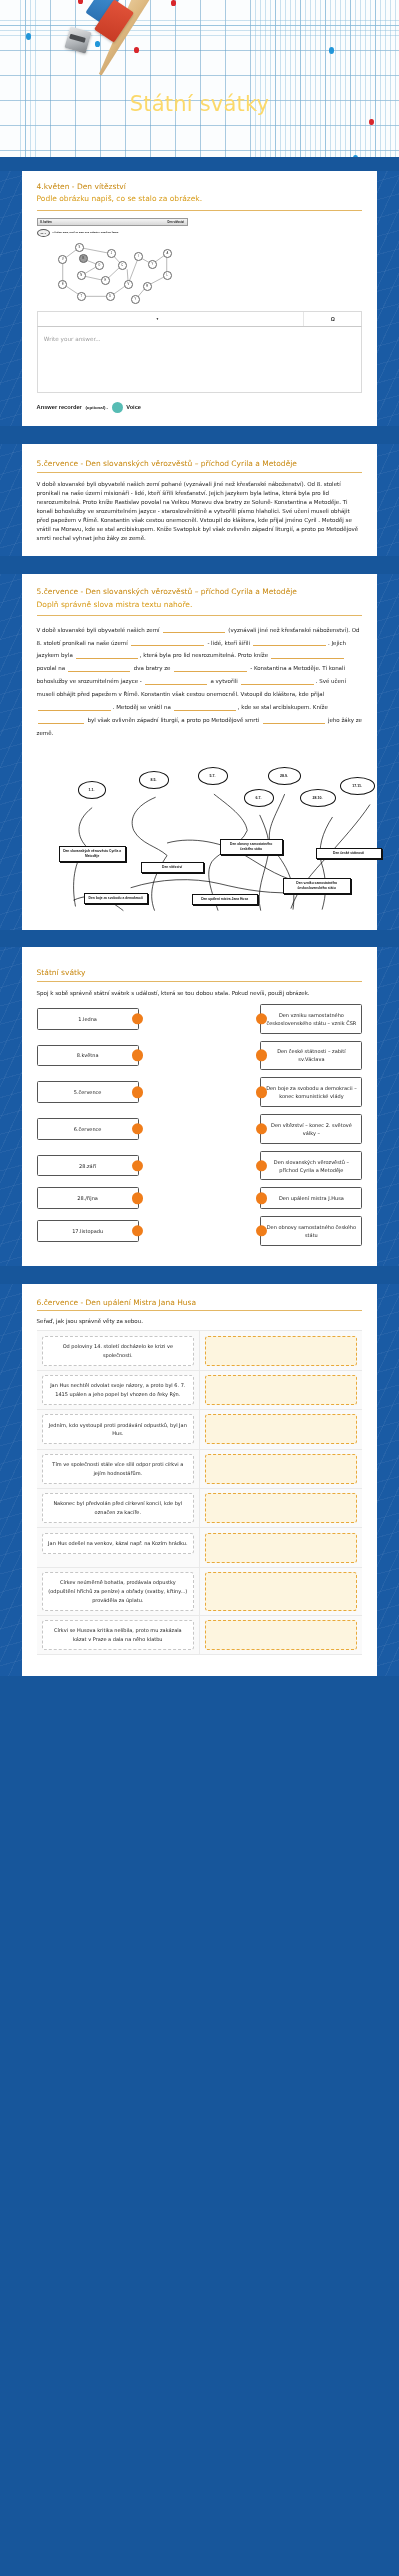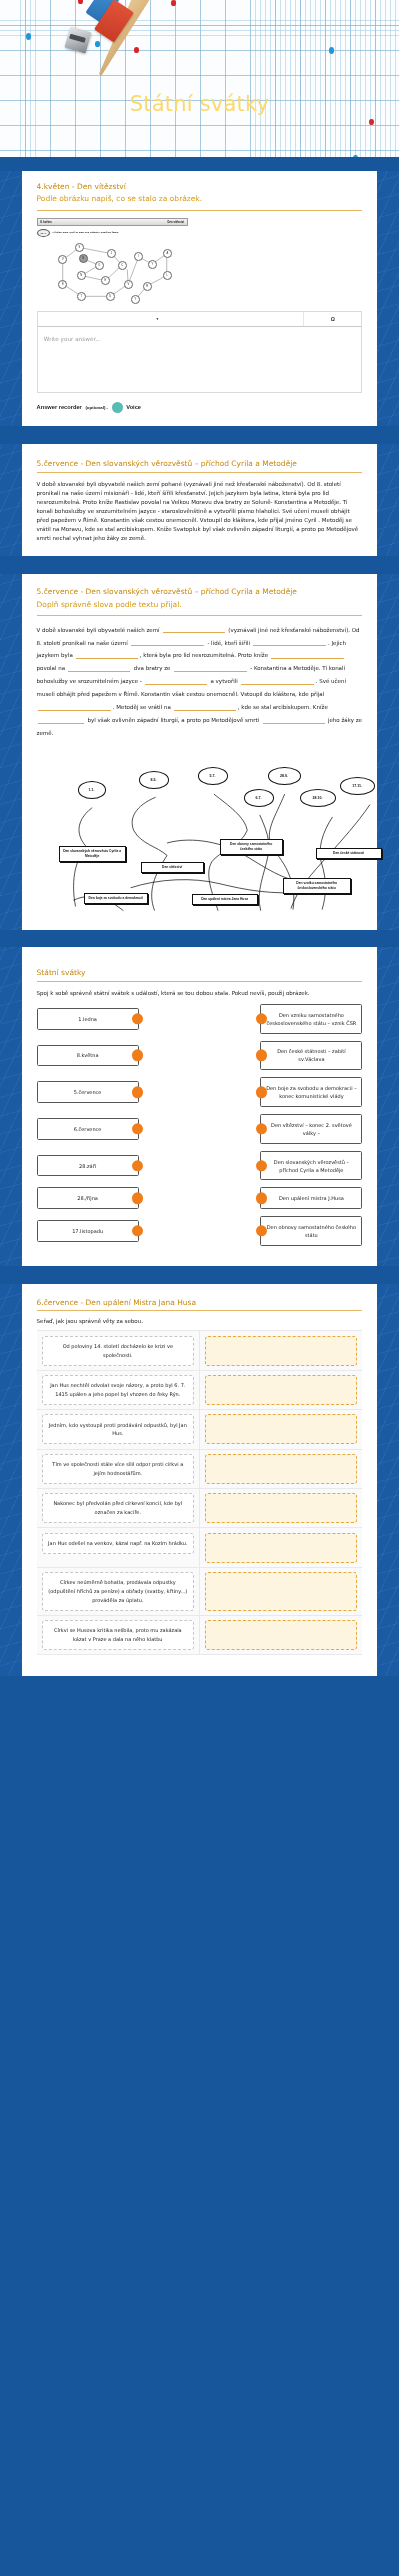--- a/index.html
+++ b/index.html
@@ -323,21 +323,21 @@
   <div class="gap" style="height:17.7px;"></div>
   <div class="card" style="padding-top:15.6px;">
     <div class="q-title">5.července - Den slovanských věrozvěstů – příchod Cyrila a Metoděje</div>
     <hr class="rule">
     <p class="body-text">V době slovanské byli obyvatelé našich zemí pohané (vyznávali jiné než křesťanské náboženství). Od 8. století pronikali na naše území misionáři - lidé, kteří šířili křesťanství. Jejich jazykem byla latina, která byla pro lid nesrozumitelná. Proto kníže Rastislav povolal na Velkou Moravu dva bratry ze Soluně- Konstantina a Metoděje. Ti konali bohoslužby ve srozumitelném jazyce - staroslověnštině a vytvořili písmo hlaholici. Své učení museli obhájit před papežem v Římě. Konstantin však cestou onemocněl. Vstoupil do kláštera, kde přijal jméno Cyril . Metoděj se vrátil na Moravu, kde se stal arcibiskupem. Kníže Svatopluk byl však ovlivněn západní liturgií, a proto po Metodějově smrti nechal vyhnat jeho žáky ze země.</p>
   </div>
 
   <div class="gap" style="height:17.7px;"></div>
   <div class="card" style="padding-top:13.5px;">
     <div class="q-title">5.července - Den slovanských věrozvěstů – příchod Cyrila a Metoděje</div>
-    <div class="q-sub">Doplň správně slova podle textu přijal.</div>
+    <div class="q-sub">Doplň správně slova mistra textu nahoře.</div>
     <hr class="rule">
 
     <div class="fill">
       <span>V době slovanské byli obyvatelé našich zemí </span><span class="blank w1"></span><span> (vyznávali jiné než křesťanské náboženství). Od 8. století pronikali na naše území </span><span class="blank w2"></span><span> - lidé, kteří šířili </span><span class="blank w2"></span><span>. Jejich jazykem byla </span><span class="blank w1"></span><span>, která byla pro lid nesrozumitelná. Proto kníže </span><span class="blank w2"></span><span> povolal na </span><span class="blank w1"></span><span> dva bratry ze </span><span class="blank w2"></span><span> - Konstantina a Metoděje. Ti konali bohoslužby ve srozumitelném jazyce - </span><span class="blank w1"></span><span> a vytvořili </span><span class="blank w2"></span><span>. Své učení museli obhájit před papežem v Římě. Konstantin však cestou onemocněl. Vstoupil do kláštera, kde přijal </span><span class="blank w2"></span><span>. Metoděj se vrátil na </span><span class="blank w1"></span><span>, kde se stal arcibiskupem. Kníže </span><span class="blank w3"></span><span> byl však ovlivněn západní liturgií, a proto po Metodějově smrti </span><span class="blank w1"></span><span> jeho žáky ze země.</span>
     </div>
 
     <div class="scan2">
       <svg width="359" height="172" viewBox="0 0 690 330">
         <g stroke="#111" stroke-width="1.4" fill="none">
           <path d="M106,122 C70,150 78,180 96,198 C70,224 66,270 74,312"></path>

